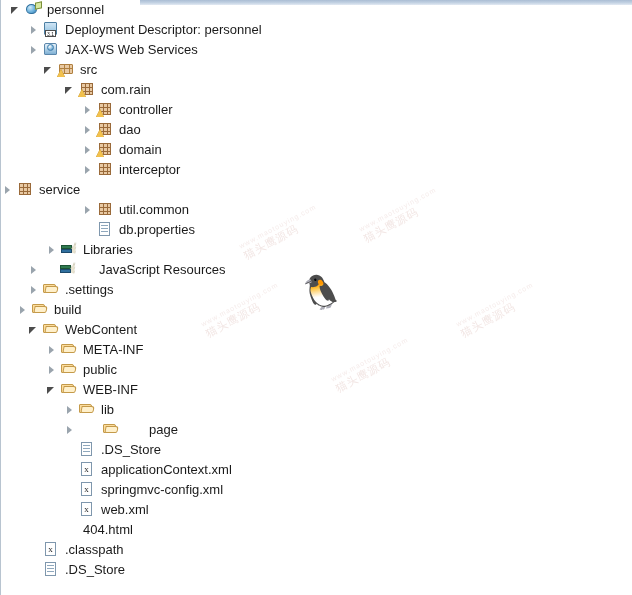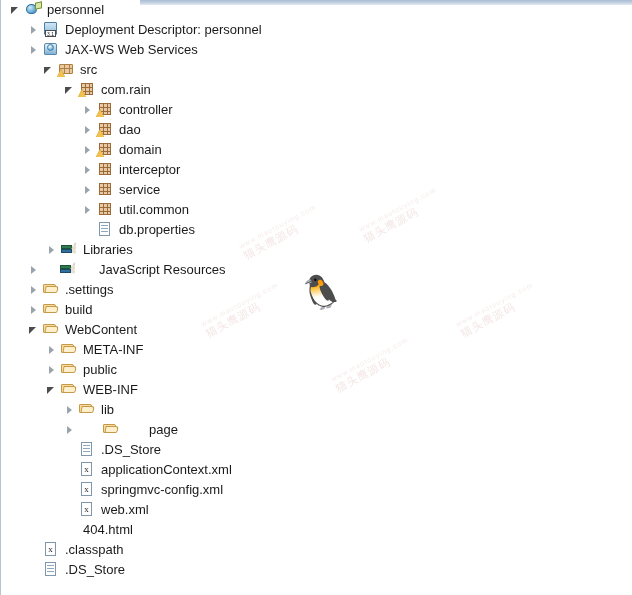--- a/index.html
+++ b/index.html
@@ -437,21 +437,21 @@
     <div class="row" style="padding-left: 80px;">
       <span class="twisty collapsed"></span>
       <span class="icon ic-pkg warn"></span>
       <span class="label">domain</span>
     </div>
     <div class="row" style="padding-left: 80px;">
       <span class="twisty collapsed"></span>
       <span class="icon ic-pkg"></span>
       <span class="label">interceptor</span>
     </div>
-    <div class="row" style="padding-left: 80px;">
+    <div class="row" style="">
       <span class="twisty collapsed"></span>
       <span class="icon ic-pkg"></span>
       <span class="label">service</span>
     </div>
     <div class="row" style="padding-left: 80px;">
       <span class="twisty collapsed"></span>
       <span class="icon ic-pkg"></span>
       <span class="label">util.common</span>
     </div>
     <div class="row" style="padding-left: 80px;">
@@ -471,21 +471,21 @@
       <span class="icon ic-books">
         <span class="pen"></span>
       </span>
       <span class="label">JavaScript Resources</span>
     </div>
     <div class="row" style="padding-left: 26px;">
       <span class="twisty collapsed"></span>
       <span class="icon ic-folder"></span>
       <span class="label">.settings</span>
     </div>
-    <div class="row" style="padding-left: 26px;">
+    <div class="row" style="padding-left: 15px;">
       <span class="twisty collapsed"></span>
       <span class="icon ic-folder"></span>
       <span class="label">build</span>
     </div>
     <div class="row" style="padding-left: 26px;">
       <span class="twisty expanded"></span>
       <span class="icon ic-folder"></span>
       <span class="label">WebContent</span>
     </div>
     <div class="row" style="padding-left: 44px;">

